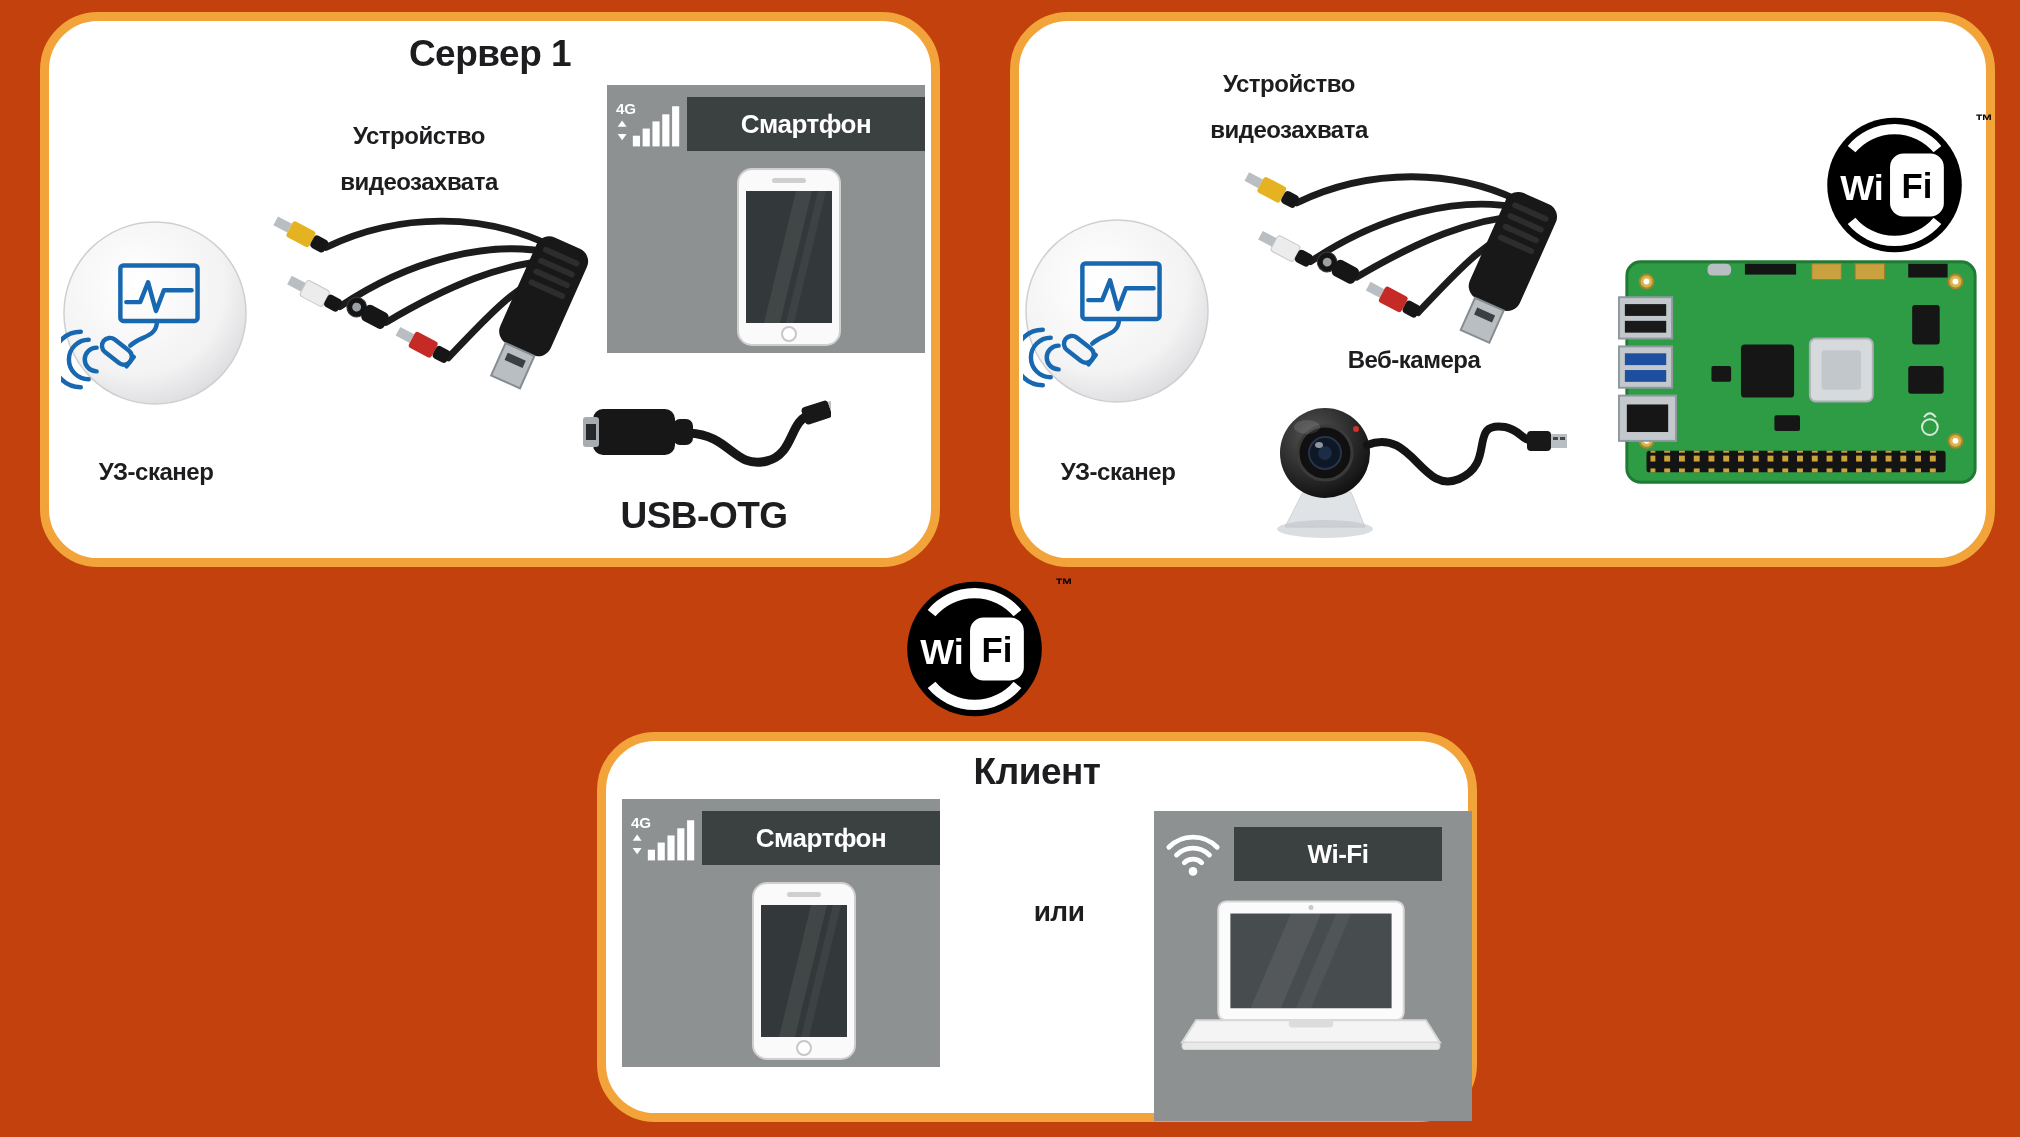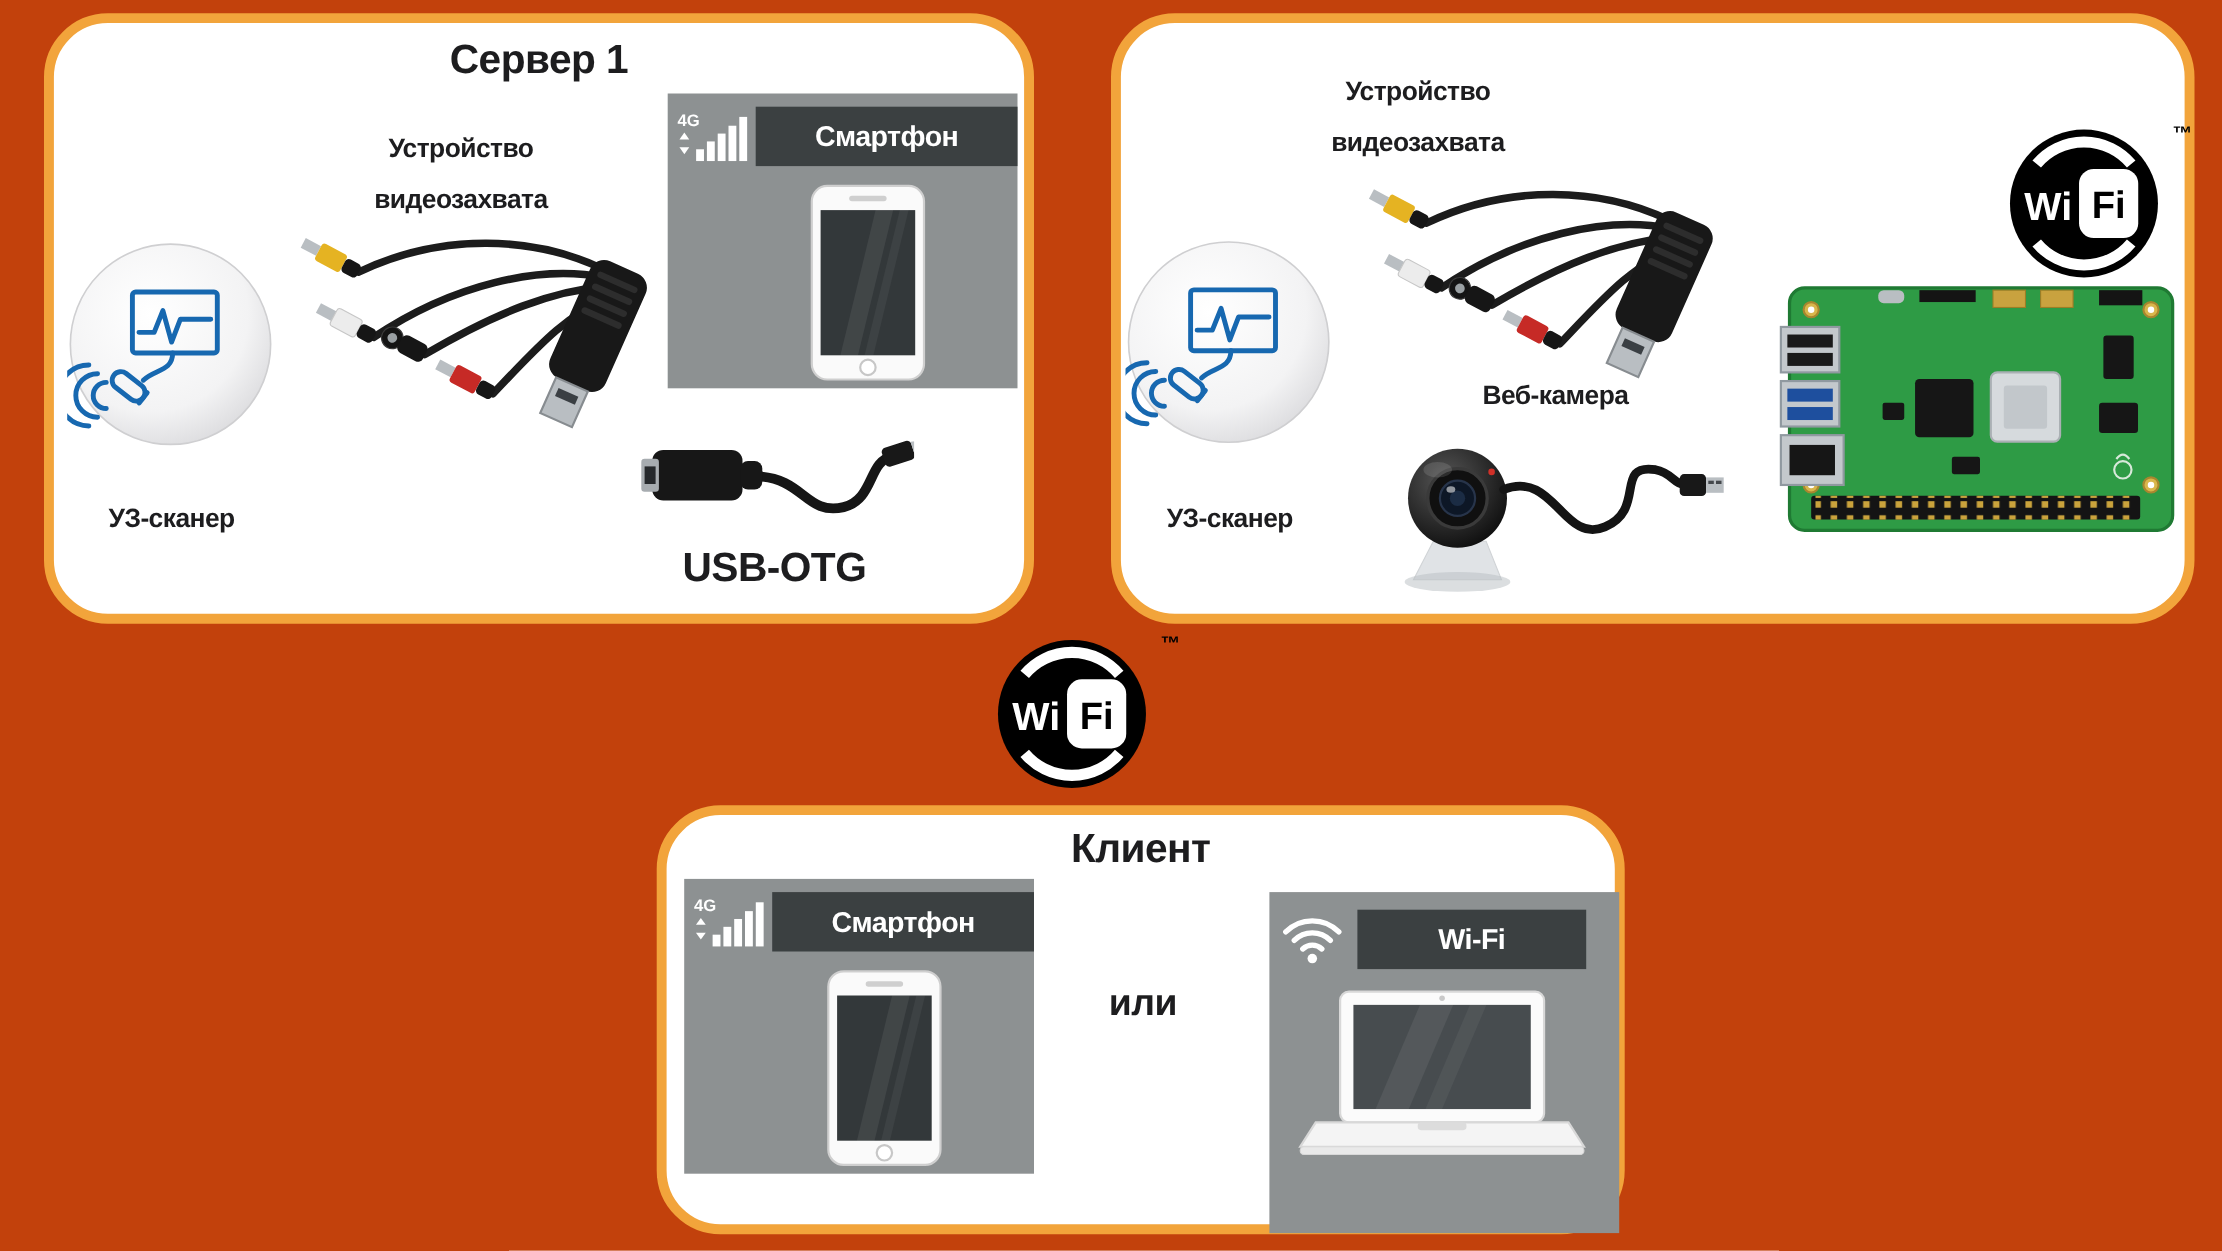--- a/index.html
+++ b/index.html
@@ -292,21 +292,21 @@
         <rect x="42" y="24" width="8" height="28" fill="#fff"></rect>
         <rect x="53" y="16" width="8" height="36" fill="#fff"></rect>
         <rect x="64" y="7" width="8" height="45" fill="#fff"></rect>
       </svg>
       <div class="panel-header" style="left:80px; top:12px; right:0;">Смартфон</div>
       <svg class="abs" style="left:126px; top:82px; width:112px; height:180px;" viewBox="0 0 110 180">
         <use href="#sym-phone"></use>
       </svg>
     </div>
 
-    <div class="label" style="left:368px; top:148px; width:130px; font-size:34px;">или</div>
+    <div class="label" style="left:388px; top:148px; width:130px; font-size:28px;">или</div>
 
     <div class="panel" style="left:548px; top:70px; width:318px; height:310px;">
       <svg class="abs" style="left:10px; top:16px; width:58px; height:54px;" viewBox="0 0 60 52">
         <use href="#sym-wifi-arcs"></use>
       </svg>
       <div class="panel-header" style="left:80px; top:16px; right:30px;">Wi-Fi</div>
       <svg class="abs" style="left:26px; top:84px; width:264px; height:162px;" viewBox="0 0 262 160">
         <use href="#sym-laptop"></use>
       </svg>
     </div>

